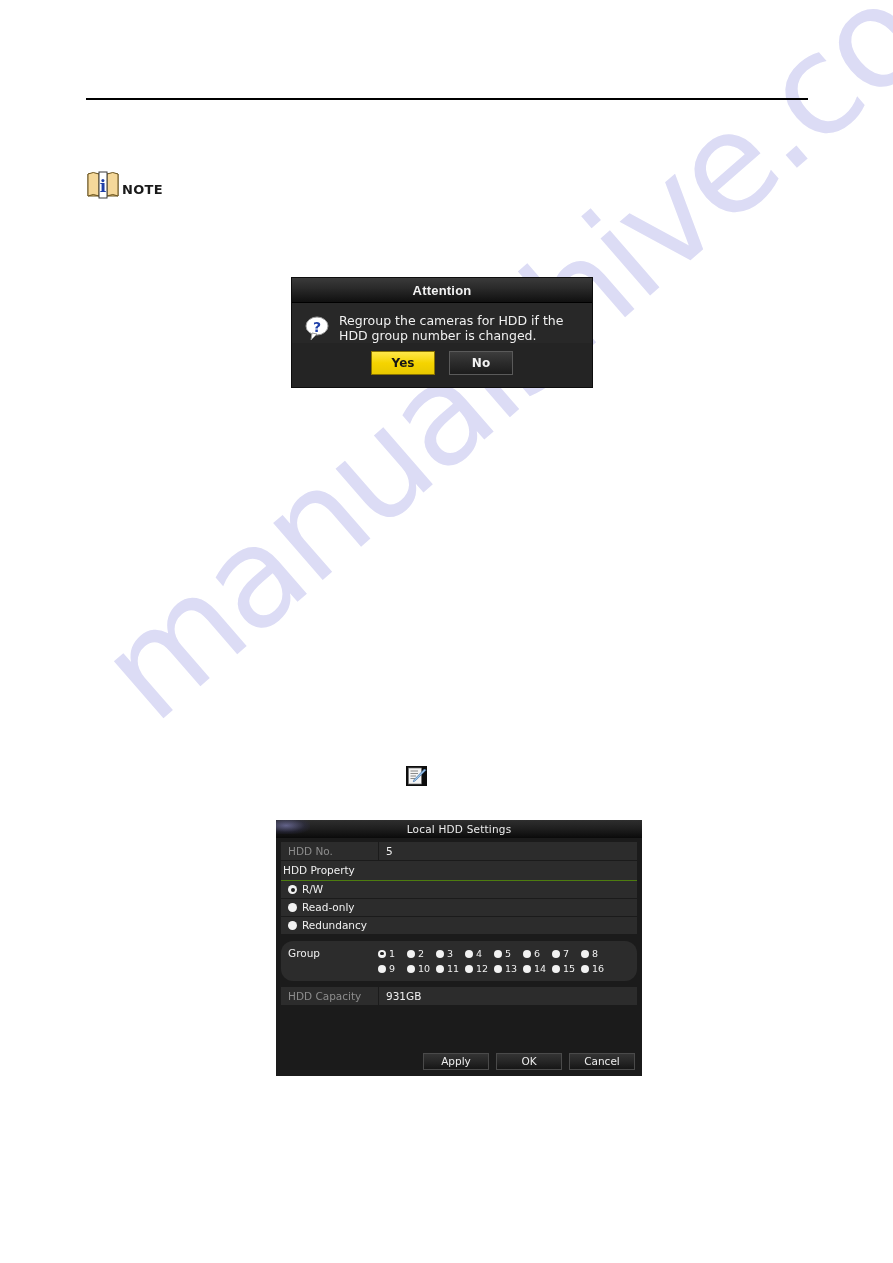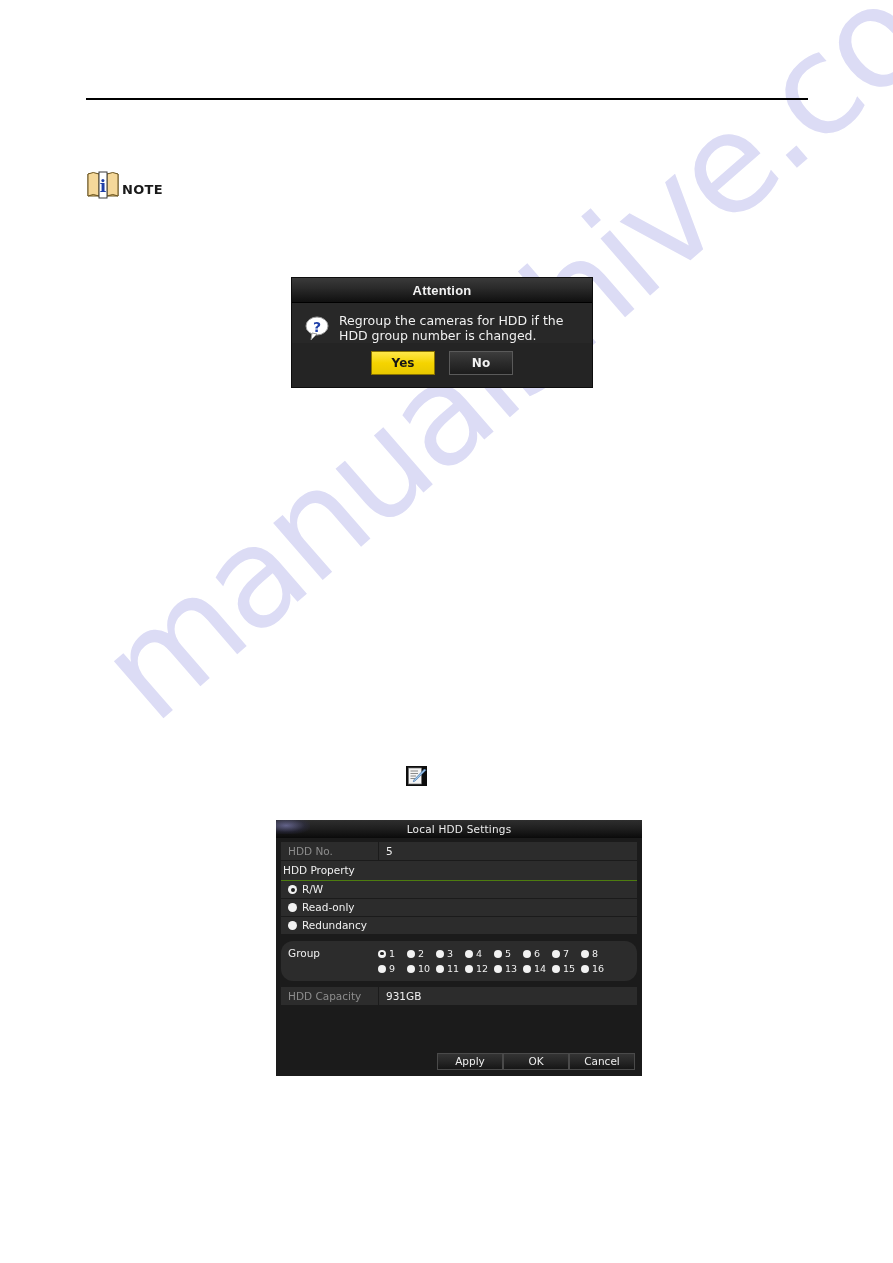--- a/index.html
+++ b/index.html
@@ -327,21 +327,21 @@
     left: 0;
     bottom: 0;
     width: 100%;
     height: 30px;
     background: #1b1b1b;
     display: flex;
     align-items: center;
     justify-content: flex-end;
     padding-right: 7px;
     box-sizing: border-box;
-    gap: 0;
+    gap: 7px;
   }
   .hdd-btn {
     width: 66px;
     height: 17px;
     background: linear-gradient(to bottom, #343434 0%, #262626 50%, #161616 100%);
     border: 1px solid #4a4a4a;
     color: #ededed;
     font-size: 10.5px;
     display: flex;
     align-items: center;

